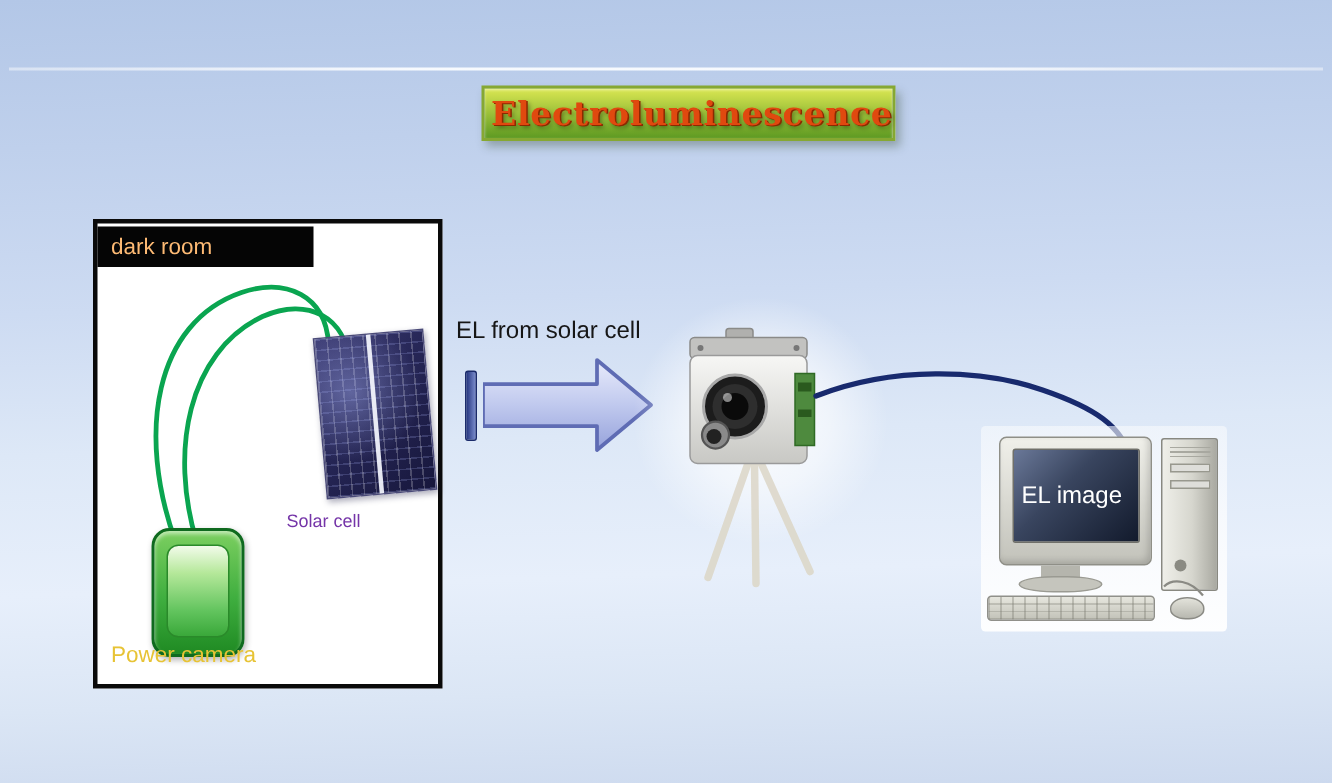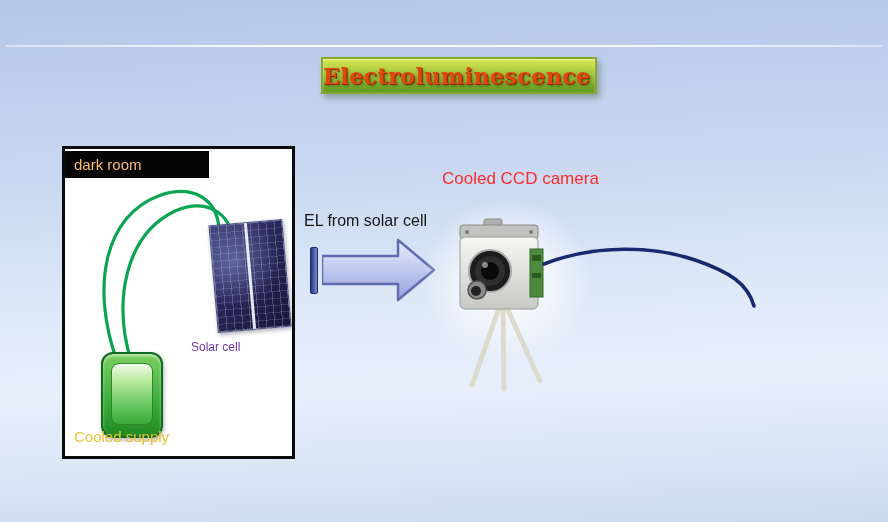--- a/index.html
+++ b/index.html
@@ -18,21 +18,21 @@
   .top-line {
     position: absolute; left: 6px; right: 6px; top: 45px; height: 2px;
     background: linear-gradient(90deg, rgba(255,255,255,.45),
                 rgba(250,252,255,.95) 30%, rgba(250,252,255,.95) 70%,
                 rgba(255,255,255,.45));
   }
 
   
   .title-banner {
     position: absolute; left: 321px; top: 57px; width: 276px; height: 37px;
-    display: flex; align-items: center; justify-content: flex-start;
+    display: flex; align-items: center; justify-content: flex-end;
     background: linear-gradient(180deg, #dbe752 0%, #a8c83e 40%, #5e9a22 100%);
     border: 2px solid #86a832;
     box-shadow: 3px 4px 6px rgba(50,70,40,.35), inset 0 1px 2px rgba(255,255,255,.5);
   }
   .title-banner span {
     font-family: "DejaVu Serif", serif;
     font-weight: bold; font-size: 22px; letter-spacing: .5px;
     color: #e0490f;
     text-shadow: 1px 1px 0 #8a2a00, 2px 2px 3px rgba(0,0,0,.35);
   }
@@ -191,37 +191,36 @@
     </div>
 
     <div class="solar-cell">
       <div class="solar-cell-divider"></div>
     </div>
     <div class="solar-label">Solar cell</div>
 
     <div class="power-supply">
       <div class="power-supply-screen"></div>
     </div>
-    <div class="power-label">Cooled supply</div>
+    <div class="power-label">Power camera</div>
   </div>
 
   <div class="beam-label">EL from solar cell</div>
   <div class="emission-bar"></div>
   <svg class="el-arrow" viewBox="0 0 116 66" aria-hidden="true">
     <defs>
       <linearGradient id="arrowGrad" x1="0" y1="0" x2="0" y2="1">
         <stop offset="0" stop-color="#e8ebfb"></stop>
         <stop offset="0.5" stop-color="#c0c9ee"></stop>
         <stop offset="1" stop-color="#96a2db"></stop>
       </linearGradient>
     </defs>
     <polygon points="0,19 76,19 76,3 112,33 76,63 76,47 0,47" fill="url(#arrowGrad)" stroke="#5f6cb4" stroke-width="2.5" stroke-linejoin="round"></polygon>
   </svg>
 
-  <div class="camera-label">Cooled CCD camera</div>
   <div class="camera-glow"></div>
   <svg class="camera-svg" viewBox="0 0 115 190" aria-hidden="true">
     <defs>
       <linearGradient id="bodyGrad" x1="0" y1="0" x2="0" y2="1">
         <stop offset="0" stop-color="#f7f7f5"></stop>
         <stop offset="1" stop-color="#c8c8c4"></stop>
       </linearGradient>
     </defs>
 
     <g stroke="#ddd8ca" stroke-width="5" stroke-linecap="round" opacity="0.9">
@@ -246,14 +245,34 @@
     <circle cx="41" cy="52" r="3" fill="rgba(255,255,255,0.5)"></circle>
 
     <circle cx="33" cy="77" r="9" fill="#8a8a8a" stroke="#555" stroke-width="1.5"></circle>
     <circle cx="32" cy="78" r="5" fill="#222"></circle>
   </svg>
 
   <svg class="cable-svg" viewBox="0 0 225 80" aria-hidden="true">
     <path d="M4,28 C55,8 115,10 155,24 C190,36 208,48 214,70"></path>
   </svg>
 
+  <div class="computer-panel">
+    <div class="monitor">
+      <div class="monitor-screen">
+        <span>EL image</span>
+      </div>
+    </div>
+    <div class="monitor-neck"></div>
+    <div class="monitor-base"></div>
+    <div class="tower">
+      <div class="tower-vents"></div>
+      <div class="tower-slot s1"></div>
+      <div class="tower-slot s2"></div>
+      <div class="tower-button"></div>
+    </div>
+    <div class="keyboard"></div>
+    <svg class="mouse-cable" viewBox="0 0 34 16" aria-hidden="true">
+      <path d="M30,14 C22,4 10,2 4,8"></path>
+    </svg>
+    <div class="mouse"></div>
+  </div>
 
 </div>
 
 </body></html>

